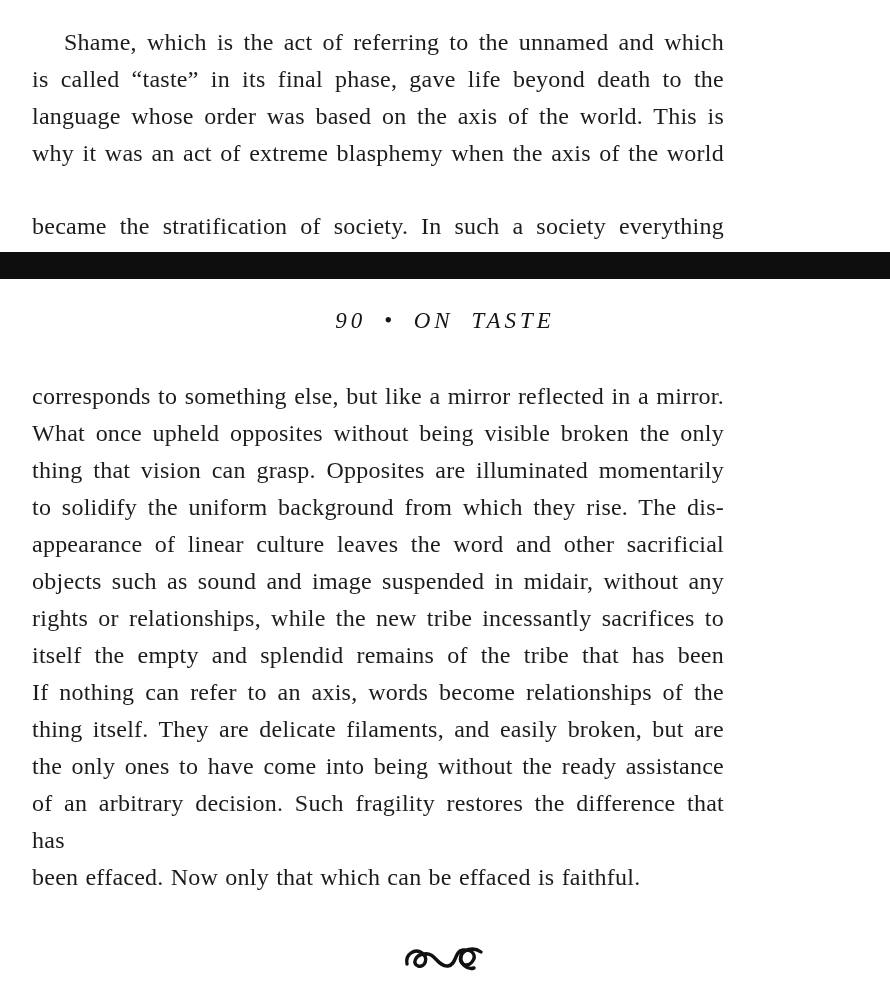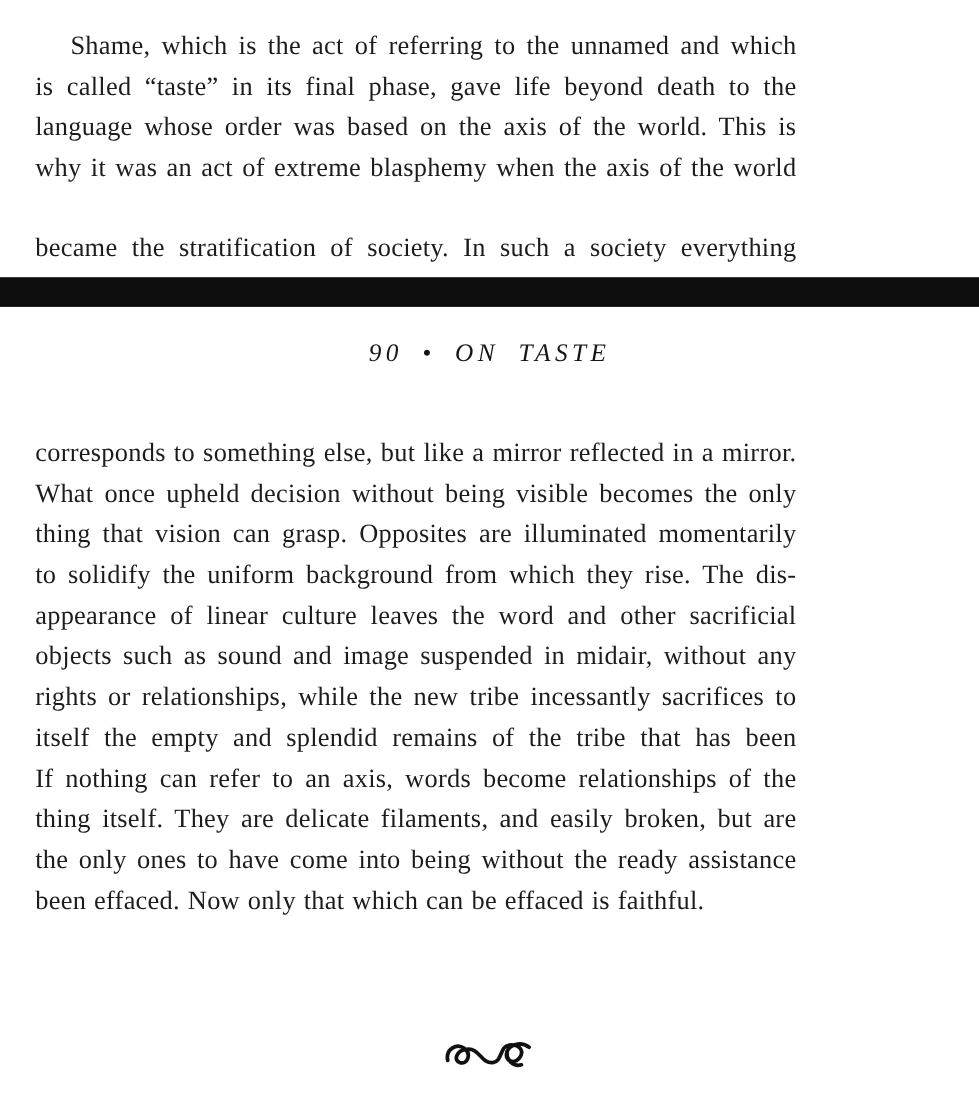--- a/index.html
+++ b/index.html
@@ -19,21 +19,21 @@
     width: 750px;
     height: 1000px;
     background: #ffffff;
   }
   .text-col {
     position: absolute;
     left: 32px;
     right: 26px;
   }
   .text-col.top  { top: 24px; }
-  .text-col.body { top: 394px; }
+  .text-col.body { top: 378px; }
 
   .lines .tline {
     font-size: 24px;
     line-height: 37px;
     text-align: justify;
     text-align-last: justify;
     word-spacing: 0.04em;
     letter-spacing: 0.01em;
     white-space: normal;
   }
@@ -88,30 +88,31 @@
       </div>
   </div>
 
   <div class="divider"></div>
 
   <div class="running-head">90 • ON TASTE</div>
 
   <div class="text-col body">
     <div class="lines" data-last="left">
         <div class="tline">corresponds to something else, but like a mirror reflected in a mirror.</div>
-        <div class="tline">What once upheld decision without being visible becomes the only</div>
+        <div class="tline">What once upheld opposites without being visible broken the only</div>
         <div class="tline">thing that vision can grasp. Opposites are illuminated momentarily</div>
         <div class="tline">to solidify the uniform background from which they rise. The dis-</div>
         <div class="tline">appearance of linear culture leaves the word and other sacrificial</div>
         <div class="tline">objects such as sound and image suspended in midair, without any</div>
         <div class="tline">rights or relationships, while the new tribe incessantly sacrifices to</div>
         <div class="tline">itself the empty and splendid remains of the tribe that has been</div>
         <div class="tline">If nothing can refer to an axis, words become relationships of the</div>
         <div class="tline">thing itself. They are delicate filaments, and easily broken, but are</div>
         <div class="tline">the only ones to have come into being without the ready assistance</div>
+        <div class="tline">of an arbitrary decision. Such fragility restores the difference that has</div>
         <div class="tline last">been effaced. Now only that which can be effaced is faithful.</div>
       </div>
   </div>
 
   <div class="ornament">
     <svg width="84" height="40" viewBox="0 0 84 40" aria-hidden="true">
       <path d="M4 26 C2 16 12 10 19 15 C26 20 22 30 15 28 C9 26 12 17 21 16 C33 14 34 29 45 28 C54 27 51 13 60 12 C70 11 74 18 69 24 C64 30 55 26 58 18 C60 12 70 8 78 14" fill="none" stroke="#111111" stroke-width="3.4" stroke-linecap="round"></path>
       <path d="M58 18 C57 26 64 32 71 30" fill="none" stroke="#111111" stroke-width="3.4" stroke-linecap="round"></path>
     </svg>
   </div>

